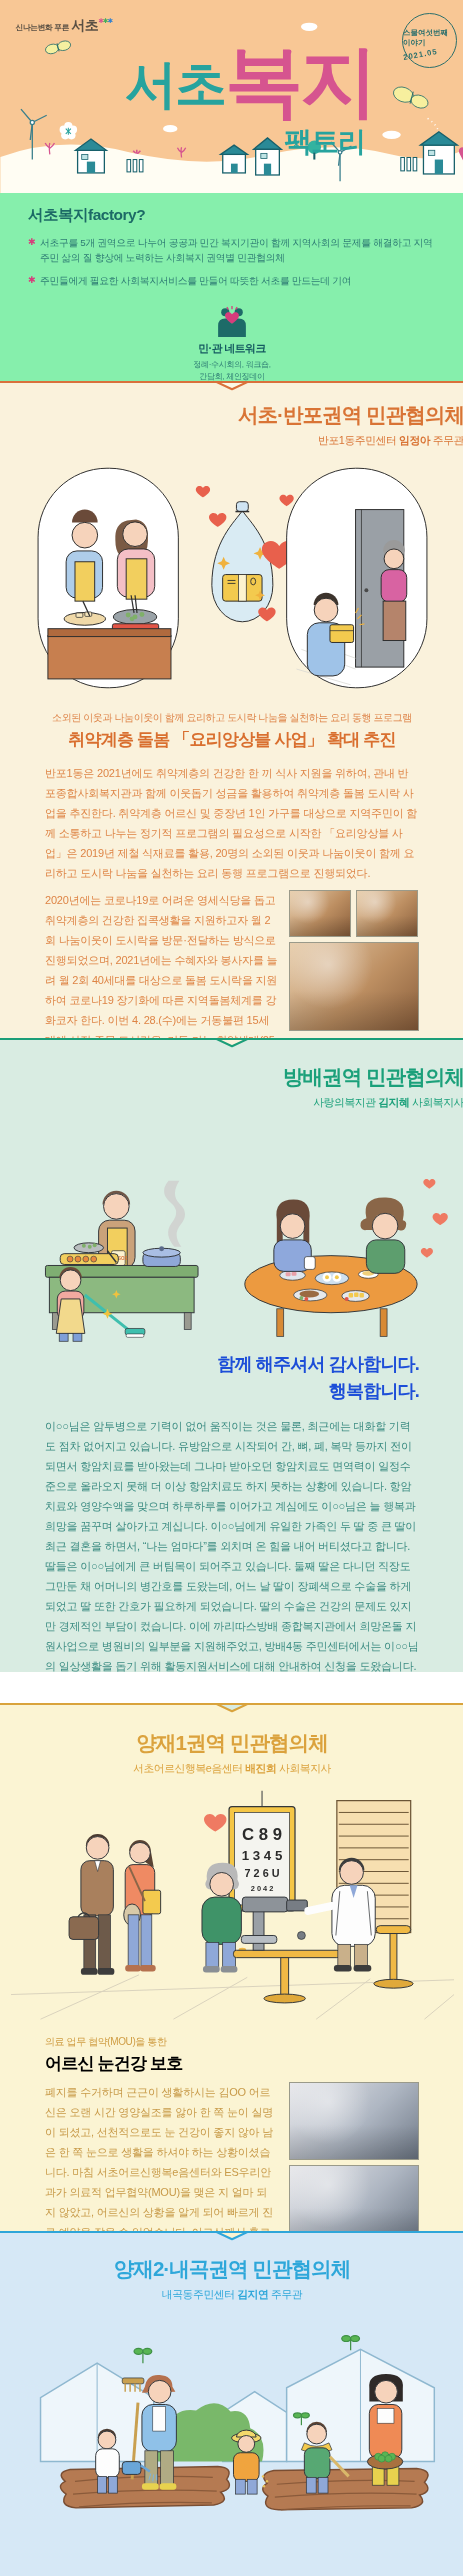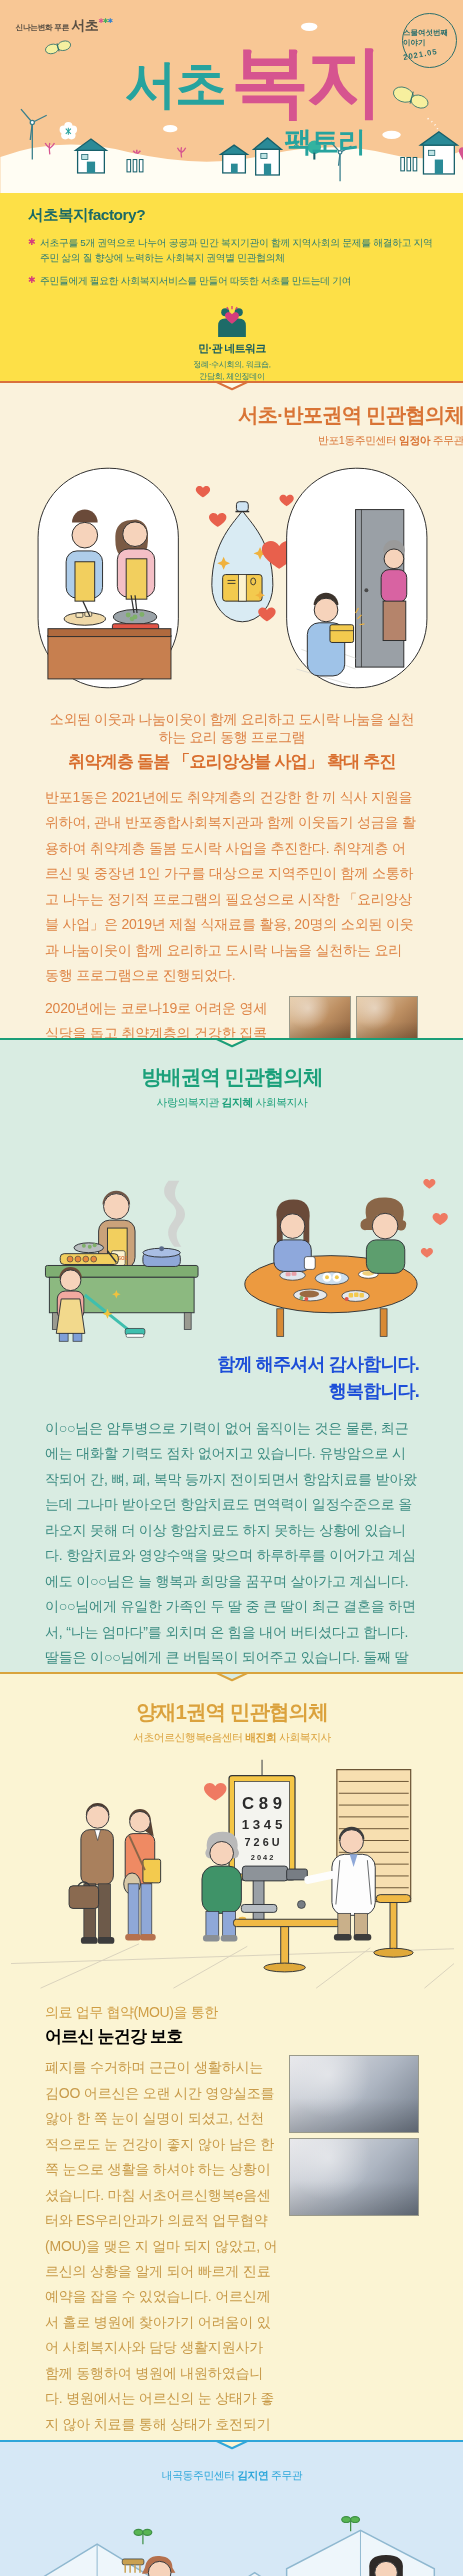--- a/index.html
+++ b/index.html
@@ -15,72 +15,72 @@
   .brand-big{font-size:14px;font-weight:800;margin-left:2.1px;letter-spacing:-0.5px;}
   .brand-stars{font-size:6.7px;letter-spacing:-1px;vertical-align:top;}
   .star-pink{color:#d6548f;} .star-green{color:#3fae5a;} .star-blue{color:#2f7fd0;}
   .stamp{position:absolute;top:13.4px;left:402px;width:55px;height:55px;border:1.3px solid #2a6f6c;
          border-radius:50%;color:#2a6f6c;text-align:left;z-index:2;box-sizing:border-box;}
   .stamp-l1{font-size:7.5px;font-weight:700;margin-top:13.4px;}
   .stamp-l2{font-size:7.5px;font-weight:700;}
   .stamp-date{display:inline-block;font-size:7.7px;font-weight:700;margin-top:2.1px;transform:rotate(-10deg);letter-spacing:1px;}
   .hero-title{position:absolute;z-index:1;inset:0;pointer-events:none;}
   .ht1{position:absolute;left:125px;top:50px;font-size:52px;font-weight:900;color:#27a39e;letter-spacing:-2.1px;}
-  .ht2{position:absolute;left:231px;top:30px;font-size:78px;font-weight:900;color:#d6548f;letter-spacing:-3.1px;}
+  .ht2{position:absolute;left:225px;top:30px;font-size:78px;font-weight:900;color:#d6548f;letter-spacing:-3.1px;}
   .ht3{position:absolute;left:284px;top:123px;font-size:28px;font-weight:900;color:#27a39e;letter-spacing:-1px;}
 
   
-  .intro{height:188px;background:#fde047;padding:12.4px 28px 0 28px;}
+  .intro{height:188px;background:#86efac;padding:12.4px 28px 0 28px;}
   .intro h2{margin:0;font-size:15.5px;font-weight:800;color:#1c6a66;letter-spacing:-0.5px;}
   .bullet{display:flex;gap:4.1px;margin-top:8.2px;align-items:flex-start;}
   .bullet .bstar{color:#d63d7c;font-size:9.3px;line-height:1.55;flex:0 0 auto;font-weight:700;}
   .bullet p{margin:0;font-size:9.8px;line-height:1.55;color:#2e7d74;letter-spacing:-0.3px;}
   .cols{display:flex;margin-top:13.4px;flex-direction:column;}
   .col{flex:1;text-align:center;padding:3.1px 4.1px 0 4.1px;}
   .col + .col{border-left:6px solid #14532d;}
   .col h3{margin:5.2px 0 3.1px 0;font-size:10.8px;font-weight:800;color:#145a60;letter-spacing:-0.5px;}
   .col p{margin:0;font-size:8px;line-height:1.5;color:#2e7d74;letter-spacing:-0.3px;}
   .col svg{display:block;margin:0 auto;}
 
   
   .sec{border-top:2.1px solid;}
   .notch{position:absolute;top:-1px;left:50%;transform:translateX(-50%);}
   .sec h2{margin:0;text-align:center;font-size:20.6px;font-weight:900;letter-spacing:-1px;}
   .sec .sub{margin:5.2px 0 0 0;text-align:center;font-size:10.8px;letter-spacing:-0.4px;}
   .sec .sub b{font-weight:800;}
   .illus{display:block;margin:9.3px auto 0 auto;}
-  .tagline{margin:12.4px 45px 0 45px;font-size:14px;letter-spacing:-0.4px;}
+  .tagline{margin:12.4px 45px 0 45px;font-size:10px;letter-spacing:-0.4px;}
   .headline{margin:4.1px 45px 0 45px;font-size:17px;font-weight:900;letter-spacing:-0.8px;line-height:1.3;}
-  .bodytxt{margin:11.3px 45px 0 45px;font-size:14px;line-height:1.82;letter-spacing:-0.2px;text-align:left;}
+  .bodytxt{margin:11.3px 45px 0 45px;font-size:11px;line-height:1.82;letter-spacing:-0.2px;text-align:left;}
   .split{display:flex;gap:11.3px;margin:7.2px 45px 0 45px;}
   .split .bodytxt{margin:0;flex:1;}
   .photocol{flex:0 0 130px;display:flex;flex-direction:column;gap:5.2px;}
   .photorow{display:flex;gap:5.2px;}
   .photo{border:0.5px solid #9a9a8a;box-sizing:border-box;background:linear-gradient(135deg,#cfc0ad,#93826f 55%,#6f6051);position:relative;}
   .photo::after{content:"";position:absolute;inset:0;background:
       radial-gradient(circle at 30% 25%, rgba(255,255,255,.45), rgba(255,255,255,0) 40%),
       linear-gradient(0deg, rgba(0,0,0,.18), rgba(0,0,0,0) 45%);}
   .ph-warm{background:linear-gradient(135deg,#e8cfae,#bd8f62 55%,#8a5f3c);}
   .ph-clinic{background:linear-gradient(135deg,#e9e9ec,#aeb6c2 55%,#707a88);}
 
   
   .s1{height:657px;background:#faf2dc;border-color:#d9713b;padding-top:17.5px;}
   .s1 h2, .s1 .sub{color:#d97435;text-align:right;}
   .s1 .tagline{text-align:center;color:#dd8246;}
   .s1 .headline{text-align:center;color:#d96f2f;}
   .s1 .bodytxt{color:#de8445;}
 
   
   .s2{height:634px;background:#d9ece2;border-color:#1b9e78;padding-top:23px;}
-  .s2 h2, .s2 .sub{color:#1ba07a;}
+  .s2 h2, .s2 .sub{color:#1ba07a;text-align:right;}
   .s2 .headline{color:#1d4ed8;font-size:18px;line-height:1.5;text-align:right;}
   .s2 .bodytxt{color:#3c8c82;}
 
   
-  .s3{height:768px;background:#fbf4d3;border-color:#d9a33c;padding-top:24px;}
+  .s3{height:528px;background:#fbf4d3;border-color:#d9a33c;padding-top:24px;margin-top:31px;}
   .s3 h2, .s3 .sub{color:#dba23d;}
   .s3 .tagline{color:#cf9d44;}
   .s3 .headline{color:#000000;}
   .s3 .bodytxt{color:#c89a49;}
 
   
   .s4{height:618px;background:#d6e8f6;border-color:#2fa6d9;padding-top:21.6px;}
   .s4 h2, .s4 .sub{color:#2ea7da;}
 </style>
 </head>
@@ -590,20 +590,21 @@
         <div class="photo ph-clinic" style="width:130px;height:78px;"></div>
         <div class="photo ph-clinic" style="width:130px;height:78px;"></div>
       </div>
     </div>
   </section>
 
   <section class="sec s4">
     <svg class="notch" width="33" height="9.3" viewBox="0 0 64 18">
         <path d="M2 0 L32 14 L62 0" fill="#fbf4d3" stroke="#2fa6d9" stroke-width="4" stroke-linejoin="round"></path>
       </svg>
+    <h2>양재2·내곡권역 민관협의체</h2>
     <p class="sub"><span>내곡동주민센터</span> <b>김지연</b> <span>주무관</span></p>
 
     <svg class="illus" width="443" height="252" viewBox="0 0 900 500">
 
       <path d="M60 300 L60 170 L175 100 L290 170 L290 300 Z" fill="#eef6fb" stroke="#8fb8d0" stroke-width="3"></path>
       <line x1="175" y1="100" x2="175" y2="300" stroke="#8fb8d0" stroke-width="2"></line>
       <path d="M430 300 L430 200 L495 158 L560 200 L560 300 Z" fill="#eef6fb" stroke="#8fb8d0" stroke-width="3"></path>
       <path d="M560 300 L560 150 L710 72 L860 150 L860 300 Z" fill="#eef6fb" stroke="#8fb8d0" stroke-width="3"></path>
       <line x1="710" y1="72" x2="710" y2="300" stroke="#8fb8d0" stroke-width="2"></line>
 

